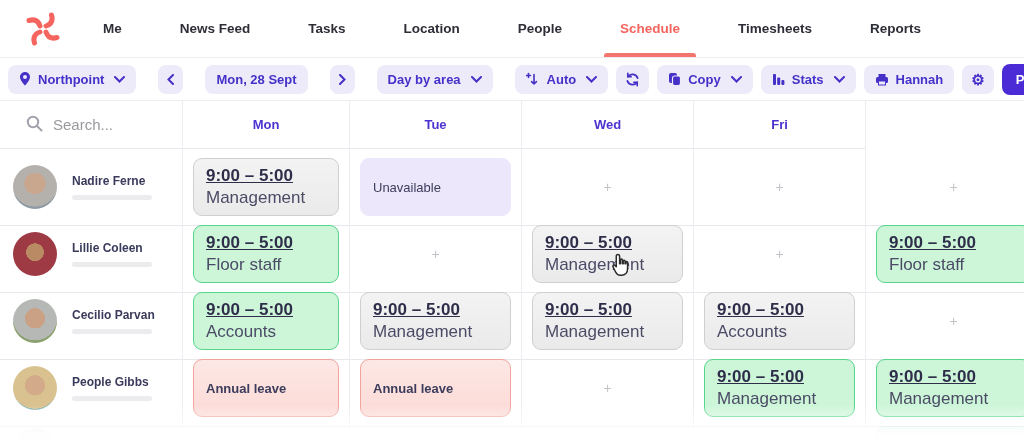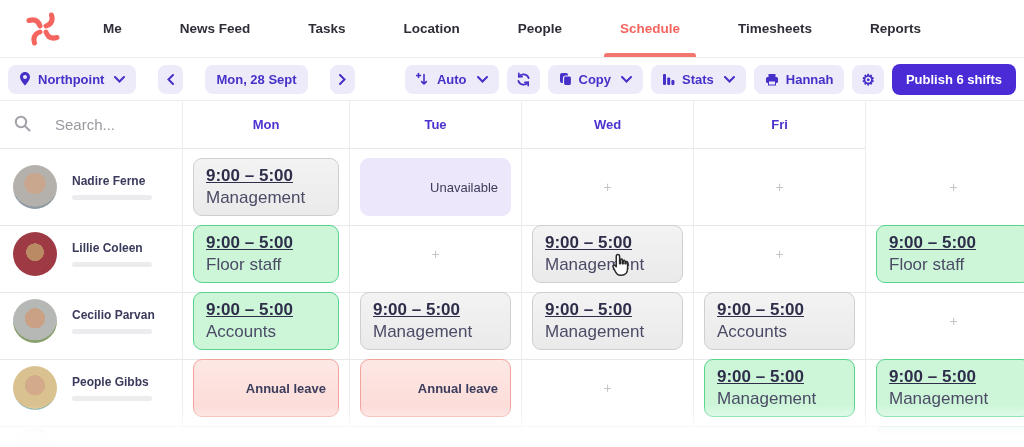--- a/index.html
+++ b/index.html
@@ -34,21 +34,21 @@
   .gear-glyph { font-size:15px; line-height:1; }
 
   
   .grid { border-top:1px solid #ededf1; }
   .grid-hdr, .grid-row { display:grid;
     grid-template-columns:183px 167px 172px 172px 172px 176px; }
   .grid-hdr { height:48px; }
   .hcell { display:flex; align-items:center; justify-content:center;
     border-right:1px solid #ededf1; border-bottom:1px solid #e7e7ec;
     font-size:13px; font-weight:700; color:#4c33cf; }
-  .hcell.search-cell { justify-content:flex-start; padding-left:14px; gap:24px; }
+  .hcell.search-cell { justify-content:flex-start; padding-left:26px; gap:10px; }
   .search-input { border:none; outline:none; font-size:15px; color:#3a3a4a;
     width:120px; font-family:"Liberation Sans", sans-serif; background:transparent; }
   .search-input::placeholder { color:#98989f; }
 
   .grid-row { height:67px; }
   .cell { border-right:1px solid #ededf1; border-bottom:1px solid #e7e7ec;
     position:relative; }
   .emp-cell { display:flex; align-items:center; padding-left:13px; gap:15px; }
   .avatar { width:44px; height:44px; border-radius:50%; flex:0 0 44px; }
   .av-nadire { background:radial-gradient(circle at 50% 42%, #c9a68e 31%, #b4b0ab 32% 68%, #8e9aa3 69%); }
@@ -59,21 +59,21 @@
   .emp-name { font-size:12px; font-weight:700; color:#3a3a5c; }
   .emp-bar { margin-top:7px; height:5px; width:80px; border-radius:3px; background:#ececef; }
 
   .day-cell { display:flex; align-items:stretch; }
   .plus { margin:auto; color:#c3c3c9; font-size:14px; font-weight:400; }
 
   .card { flex:1; margin:9px 10px; border-radius:9px; padding:7px 12px;
     display:flex; flex-direction:column; justify-content:center; cursor:pointer; }
   .card .t { font-size:17px; font-weight:700; color:#2e2e4a;text-decoration:underline; }
   .card .l { font-size:17px; color:#4b4b66; margin-top:2px; }
-  .card.center { align-items:flex-end; justify-content:center; }
+  .card.center { align-items:flex-start; justify-content:center; }
   .card.gray { background:linear-gradient(180deg,#f3f3f4,#eaeaeb); border:1px solid #cfcfd3; }
   .card.green { background:#cdf6d9; border:1px solid #55d68c; }
   .card.lavender { background:#ece7fb; border:1px solid #ece7fb; }
   .card.red { background:linear-gradient(180deg,#fde8e5,#fcdad6); border:1px solid #f2a49c; }
   .card.lavender .l, .card.red .l { font-size:13px; color:#3c3c5c; margin-top:0; }
   .card.red .l { font-weight:700; }
 
   .grid-row.faded { opacity:.35; }
   .fade-overlay { position:absolute; left:0; right:0; bottom:0; height:42px;
     background:linear-gradient(180deg, rgba(255,255,255,0), rgba(255,255,255,.92) 70%, #fff);
@@ -130,20 +130,28 @@
         </svg>
     </div>
     <div class="pill">
       <span>Mon, 28 Sept</span>
     </div>
     <div class="pill icon-only">
       <svg width="7" height="11" viewBox="0 0 7 11">
           <polyline points="1,1 5.5,5.5 1,10" fill="none" stroke="#4531c8" stroke-width="2" stroke-linecap="round"></polyline>
         </svg>
     </div>
+    <div class="pill">
+      <span>Day by area</span>
+      <span class="chev">
+        <svg width="11" height="7" viewBox="0 0 11 7">
+            <polyline points="1,1 5.5,5.5 10,1" fill="none" stroke="#4531c8" stroke-width="2" stroke-linecap="round"></polyline>
+          </svg>
+      </span>
+    </div>
 
     <div class="tb-right">
       <div class="pill">
         <span>
           <svg width="14" height="14" viewBox="0 0 14 14" stroke="#4531c8" stroke-width="1.6" stroke-linecap="round" fill="none">
             <line x1="2.5" y1="1.5" x2="2.5" y2="5.5"></line>
               <line x1="0.5" y1="3.5" x2="4.5" y2="3.5"></line>
             <path d="M8 2.5 L8 12 M8 12 l-2.4,-2.4 M8 12 l2.4,-2.4"></path>
           </svg>
         </span>

